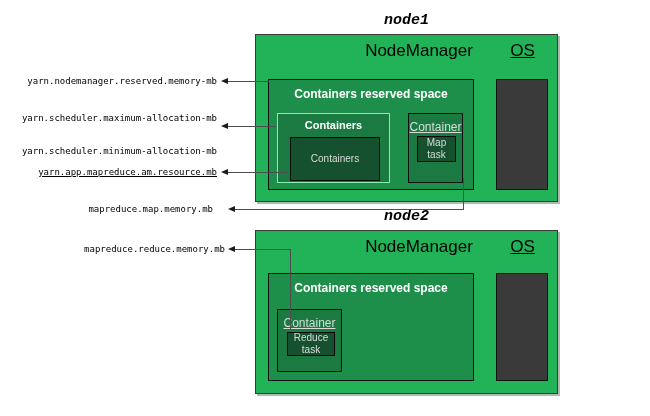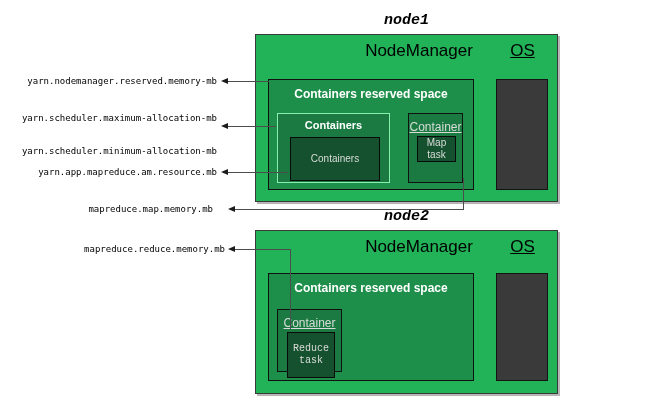--- a/index.html
+++ b/index.html
@@ -200,37 +200,37 @@
 
     <div class="nm-heading" style="left:0px; top:6px; width:230px;">NodeManager</div>
 
     <div class="os-heading" style="left:232px; top:6px; width:69px;">OS</div>
 
     <div class="reserved-box" style="left:12px; top:42px; width:206px; height:108px;">
       <div class="reserved-label" style="top:7px;">Containers reserved space</div>
 
       <div class="container-box" style="left:8px; top:35px; width:65px; height:63px;">
         <div class="container-label" style="top:6px;">Container</div>
-        <div class="task-box" style="left:9px; top:22px; width:48px; height:46px;font-family:Liberation Mono, monospace;">
+        <div class="task-box" style="left:9px; top:22px; width:48px; height:24px;">
           <span class="task-label">Reduce
 task</span>
         </div>
       </div>
     </div>
 
     <div class="os-rect" style="left:240px; top:42px; width:52px; height:108px;"></div>
   </div>
 
   <div class="cfg-label" style="left:12px; top:76px; width:205px;">yarn.nodemanager.reserved.memory-mb</div>
 
   <div class="cfg-label" style="left:12px; top:113px; width:205px;">yarn.scheduler.maximum-allocation-mb</div>
 
   <div class="cfg-label" style="left:12px; top:126px; width:205px;margin-top:20px;">yarn.scheduler.minimum-allocation-mb</div>
 
-  <div class="cfg-label" style="left:12px; top:167px; width:205px;">yarn.app.mapreduce.am.resource.mb</div>
+  <div class="cfg-label" style="left:12px; top:167px; width:205px;text-decoration:underline;">yarn.app.mapreduce.am.resource.mb</div>
 
   <div class="cfg-label" style="left:0; top:204px; width:213px;">mapreduce.map.memory.mb</div>
 
   <div class="cfg-label" style="left:12px; top:244px; width:213px;">mapreduce.reduce.memory.mb</div>
 
   <div class="conn conn-h" style="left:228px; top:81px; width:41px;"></div>
   <div class="arrow-left" style="left:221px; top:77.5px;"></div>
 
   <div class="conn conn-h" style="left:228px; top:126px; width:48px;"></div>
   <div class="arrow-left" style="left:221px; top:122.5px;"></div>

